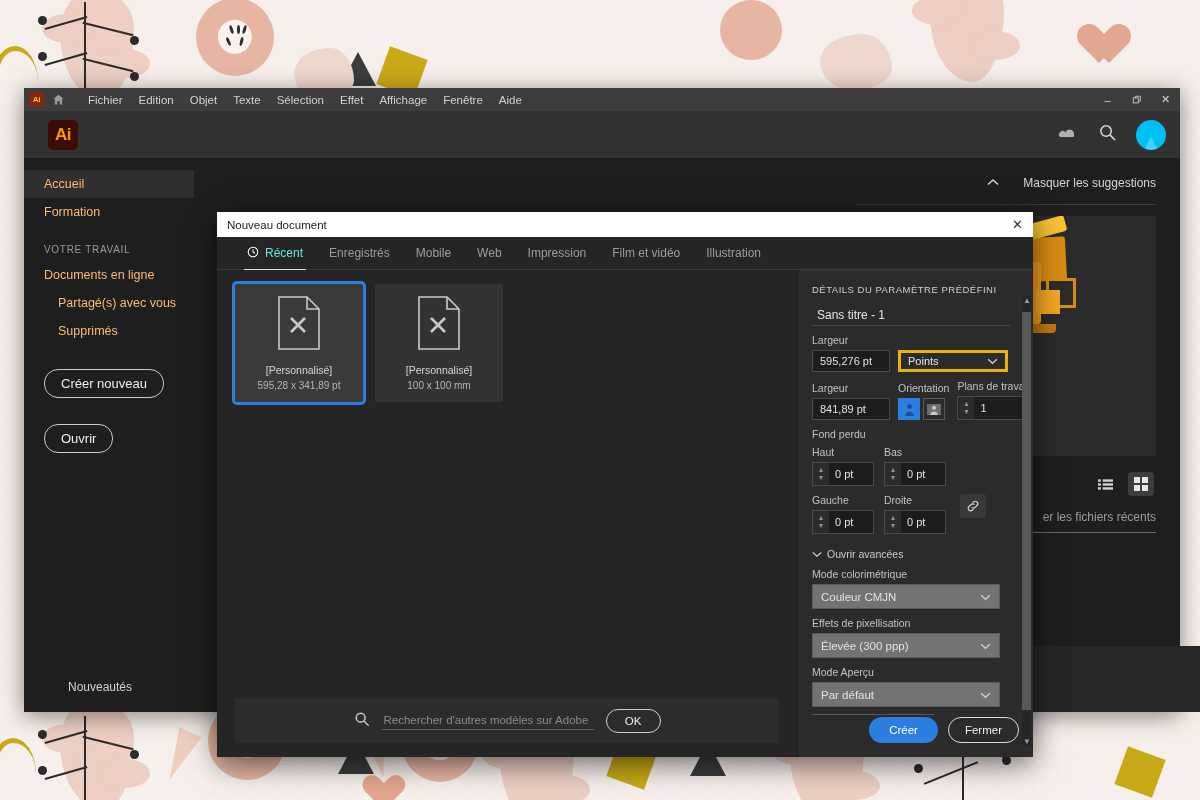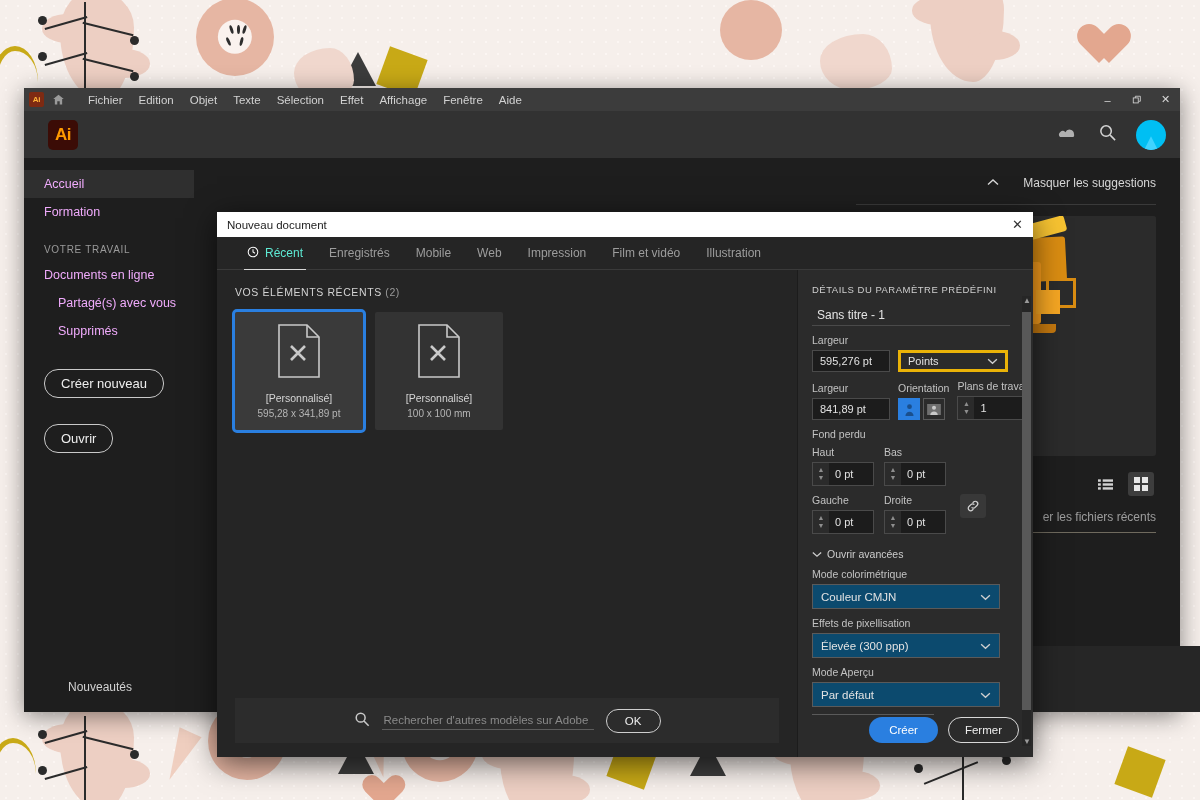--- a/index.html
+++ b/index.html
@@ -123,21 +123,21 @@
     transform:translate(-50%,0) ;
     clip-path: polygon(50% 0, 100% 100%, 0 100%);
   }
 
   #ai-body { display:flex; height:554px; background:#1e1e1e; }
 
   
   #home-sidebar { width:170px; padding-top:12px; background:#1e1e1e; flex:none; }
   .side-item {
     height:28px; display:flex; align-items:center; padding-left:20px;
-    font-size:12.5px; color:#f0abfc;
+    font-size:12.5px; color:#fdba74;
   }
   .side-item.active { background:#2f2f2f; }
   .side-item.sub { padding-left:34px; }
   .side-section {
     padding:18px 0 6px 20px; font-size:10px; color:#9a9a9a;
     letter-spacing:.7px;
   }
   .side-btn {
     margin:0 0 16px 20px; padding:6px 16px; border:1px solid #c9c9c9;
     border-radius:14px; color:#eee; font-size:13px; display:inline-block;
@@ -298,21 +298,21 @@
     width:22px; height:22px; border:1px solid #5a5a5a; display:flex;
     align-items:center; justify-content:center;
   }
   .orient-box.active { background:#2a7fe0; border-color:#2a7fe0; }
   .link-btn {
     width:26px; height:24px; background:#383838; border-radius:3px;
     display:flex; align-items:center; justify-content:center; color:#cfcfcf;
   }
   .adv-toggle { font-size:10.5px; color:#cdcdcd; margin-top:14px; display:flex; gap:5px; align-items:center;}
   .pd-select-full {
-    width:188px; background:#0c4a6e; border:1px solid #5a5a5a; color:#e2e2e2;
+    width:188px; background:#737373; border:1px solid #5a5a5a; color:#e2e2e2;
     font-size:11.5px; height:25px; padding:0 8px; display:flex;
     align-items:center; justify-content:between; margin-top:4px;
   }
   .pd-select-full span.txt { flex:1; }
   .nd-footer {
     position:absolute; right:14px; bottom:14px; display:flex; gap:10px;
   }
   .btn-primary {
     background:#2a7fe0; border:none; border-radius:13px; color:#fff;
     font-size:11.5px; padding:6px 20px; font-family:"Liberation Sans", sans-serif;
@@ -579,24 +579,20 @@
         <span>Film et vidéo</span>
       </div>
       <div class="nd-tab">
         <span>Illustration</span>
       </div>
     </div>
 
     <div id="nd-content">
 
       <div id="nd-left">
-        <div class="recent-head">
-          <span>VOS ÉLÉMENTS RÉCENTS</span>
-          <span class="count">(2)</span>
-        </div>
 
         <div class="tpl-row">
           <div class="tpl-card selected">
             <span>
               <svg width="44" height="54" viewBox="0 0 44 54" fill="none" stroke="#c9c9c9" stroke-width="1.6">
                 <path d="M2 1h28l12 12v40H2z"></path>
                   <path d="M30 1v12h12"></path>
                 <path d="M14 22l14 14M28 22 14 36" stroke-width="2.6"></path>
               </svg>
             </span>

